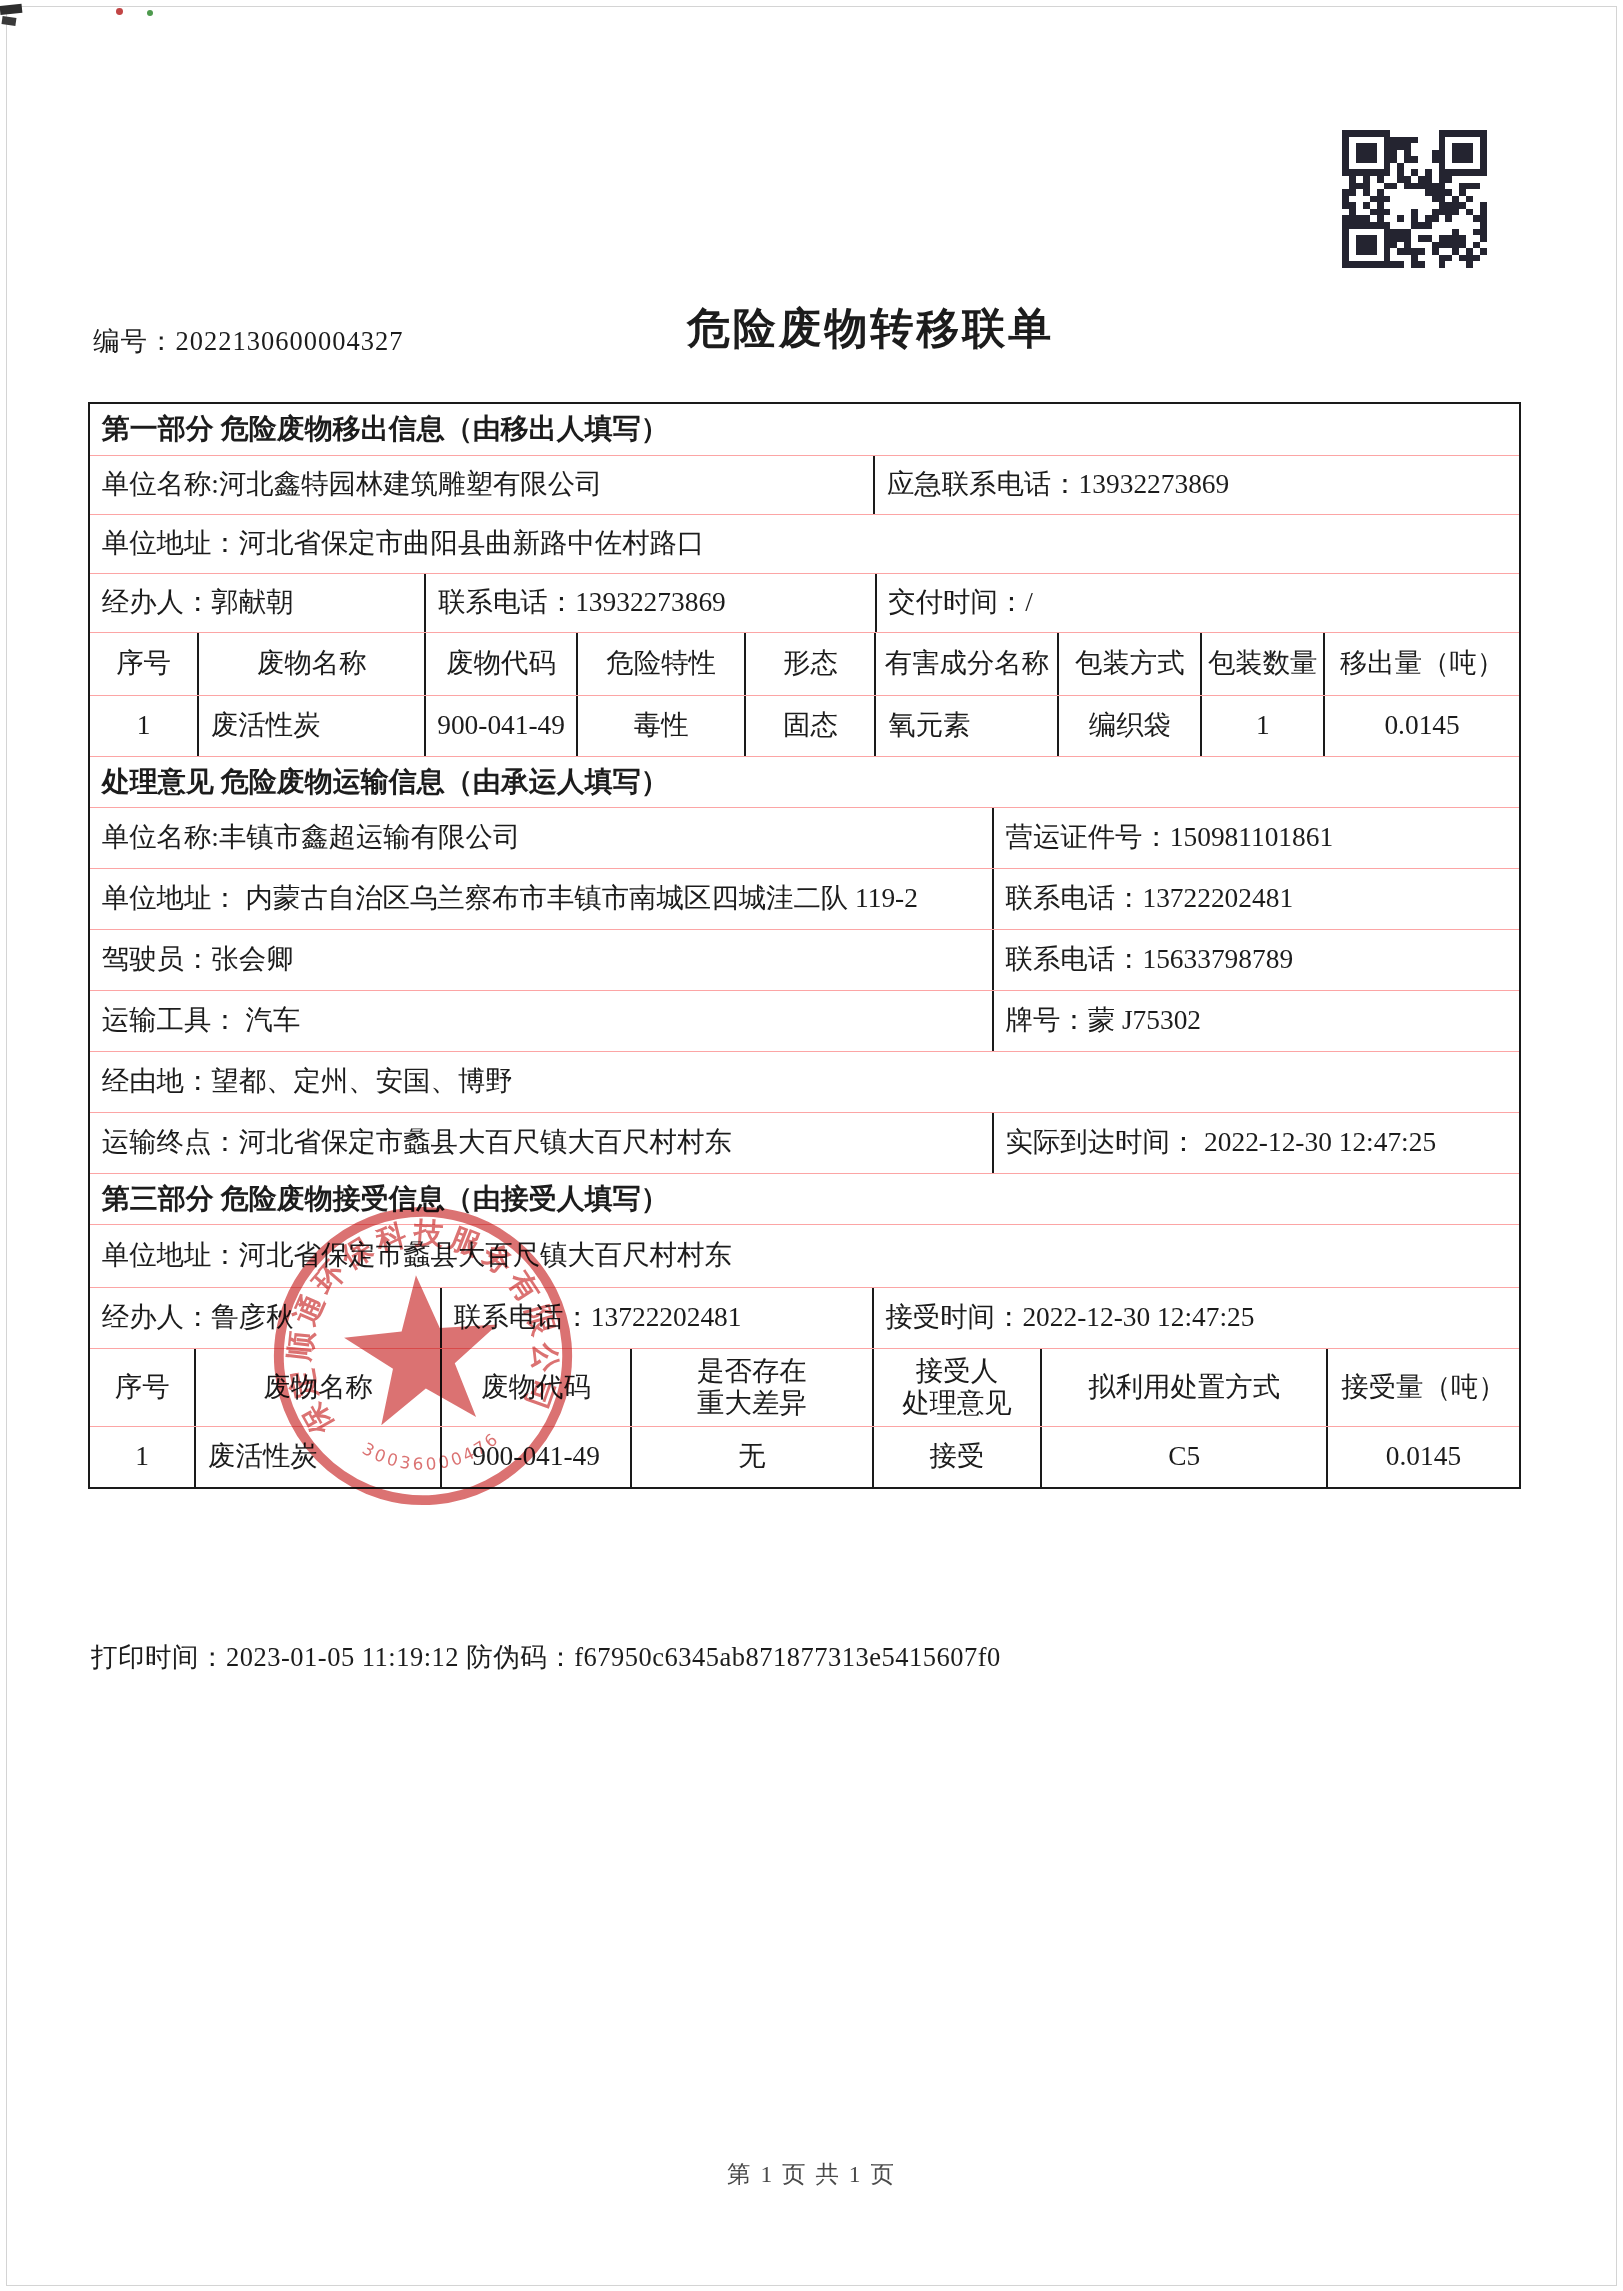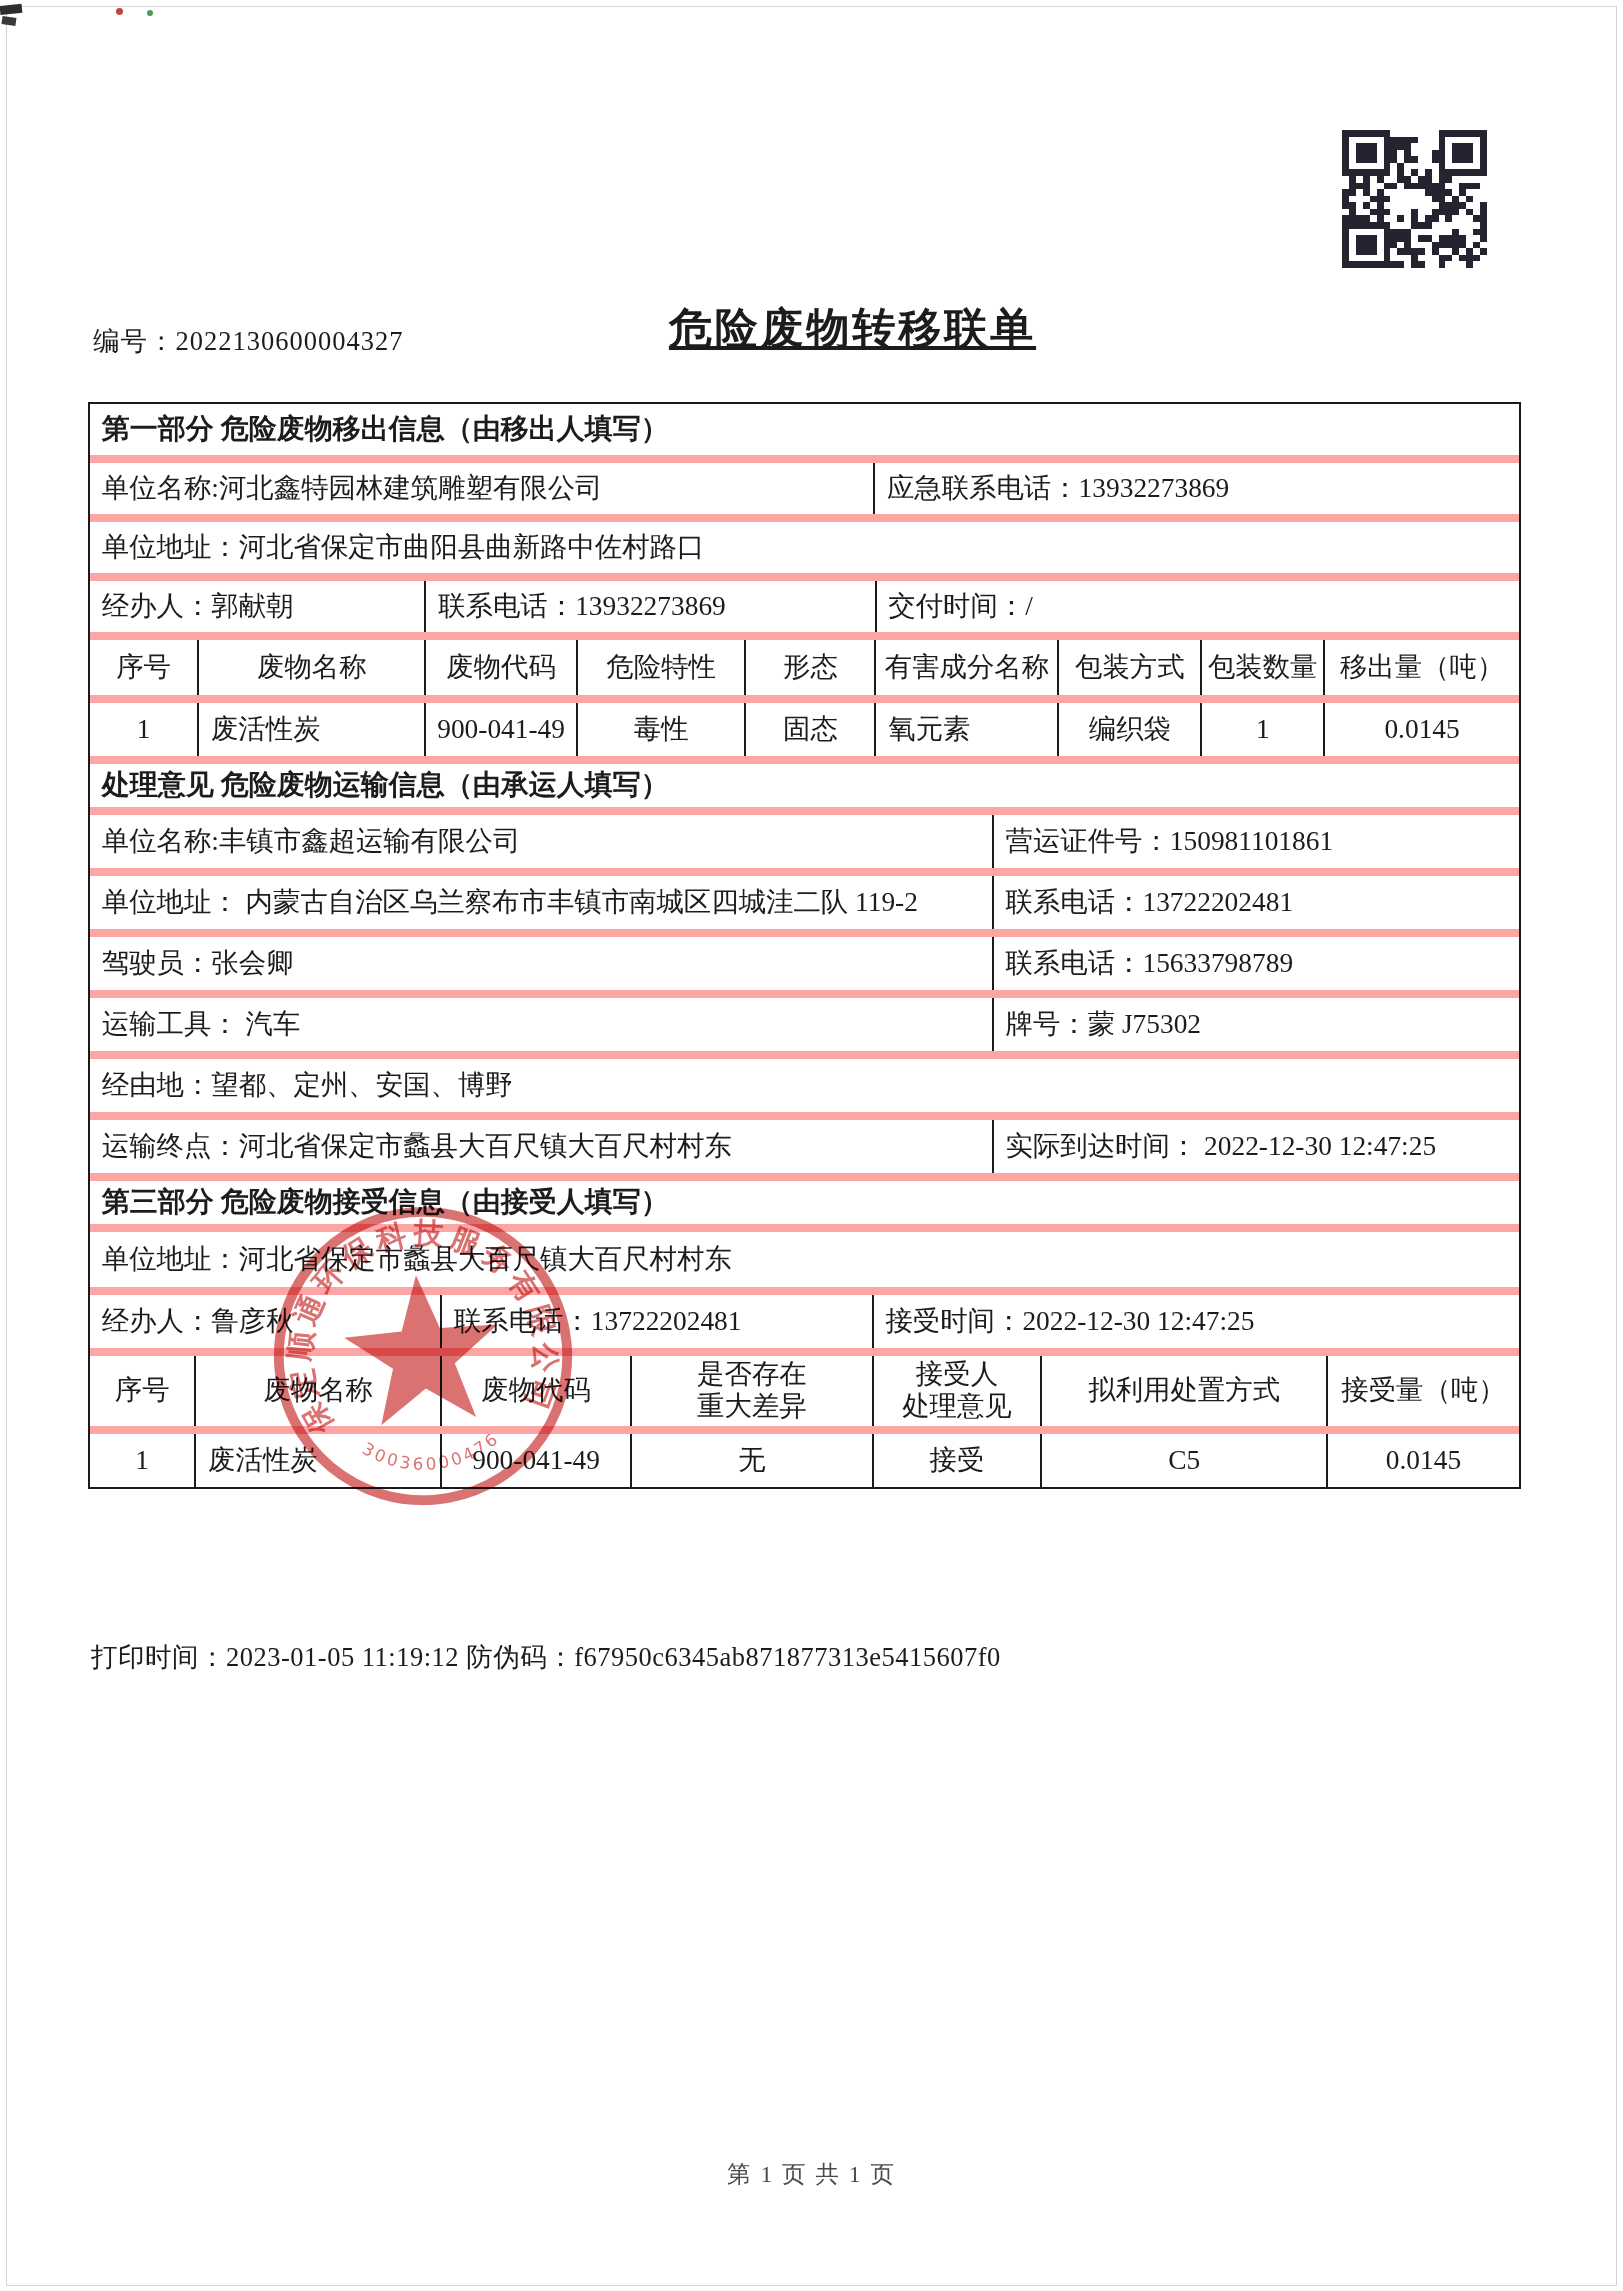--- a/index.html
+++ b/index.html
@@ -7,24 +7,24 @@
     position:relative;width:1623px;height:2292px;background:#fff;
     font-family:"Liberation Serif","DejaVu Serif",serif;color:#1c1c1c;overflow:hidden;
   }
   .scan-frame{position:absolute;inset:5.9px;border:1px solid #d4d4d4;pointer-events:none;}
   .corner-mark-a{position:absolute;left:0;top:4.9px;width:21.6px;height:8.8px;background:#2e2e2e;transform:rotate(-6deg);}
   .corner-mark-b{position:absolute;left:2px;top:16.7px;width:13.7px;height:7.8px;background:#3a3a3a;transform:rotate(8deg);}
   .speck-red{position:absolute;left:116px;top:7.8px;width:6.9px;height:6.9px;background:#c24545;border-radius:50%;}
   .speck-green{position:absolute;left:147px;top:9.8px;width:5.9px;height:5.9px;background:#4e9a4e;border-radius:50%;}
   .qr{position:absolute;left:1341px;top:130px;}
   .doc-no{position:absolute;left:93px;top:323px;font-size:26.5px;letter-spacing:1px;}
-  .doc-title{position:absolute;left:627px;top:300px;width:451px;text-align:center;
-    font-size:43px;font-weight:bold;letter-spacing:2.9px;text-decoration:underline;}
+  .doc-title{position:absolute;left:645px;top:300px;width:451px;text-align:center;
+    font-size:43px;font-weight:bold;letter-spacing:2.9px;}
   .form{position:absolute;left:88px;top:402px;width:1433px;border:2.9px solid #1a1a1a;box-sizing:border-box;}
-  .row{display:flex;border-top:8px solid #fca5a5;box-sizing:border-box;}
+  .row{display:flex;border-top:1px solid #fca5a5;box-sizing:border-box;}
   .row:first-child{border-top:none;border-radius:15px;}
   .cell{border-left:2px solid #1a1a1a;box-sizing:border-box;display:flex;align-items:center;
     padding:0 11.8px;font-size:27.4px;line-height:1.15;white-space:pre-line;overflow:hidden;}
   .cell:first-child{border-left:none;}
   .c{justify-content:center;text-align:center;padding:0 3.9px;}
   .sec{font-weight:bold;font-size:28px;}
   .h52{height:51px}.h60{height:59px}.h62{height:61px}.h64{height:63px}.h80{height:78px}
   .print-info{position:absolute;left:91px;top:1639px;font-size:26.5px;letter-spacing:0.5px;}
   .stamp{position:absolute;left:265px;top:1198px;width:316px;height:316px;opacity:.8;
     mix-blend-mode:multiply;transform:rotate(-5deg);}

